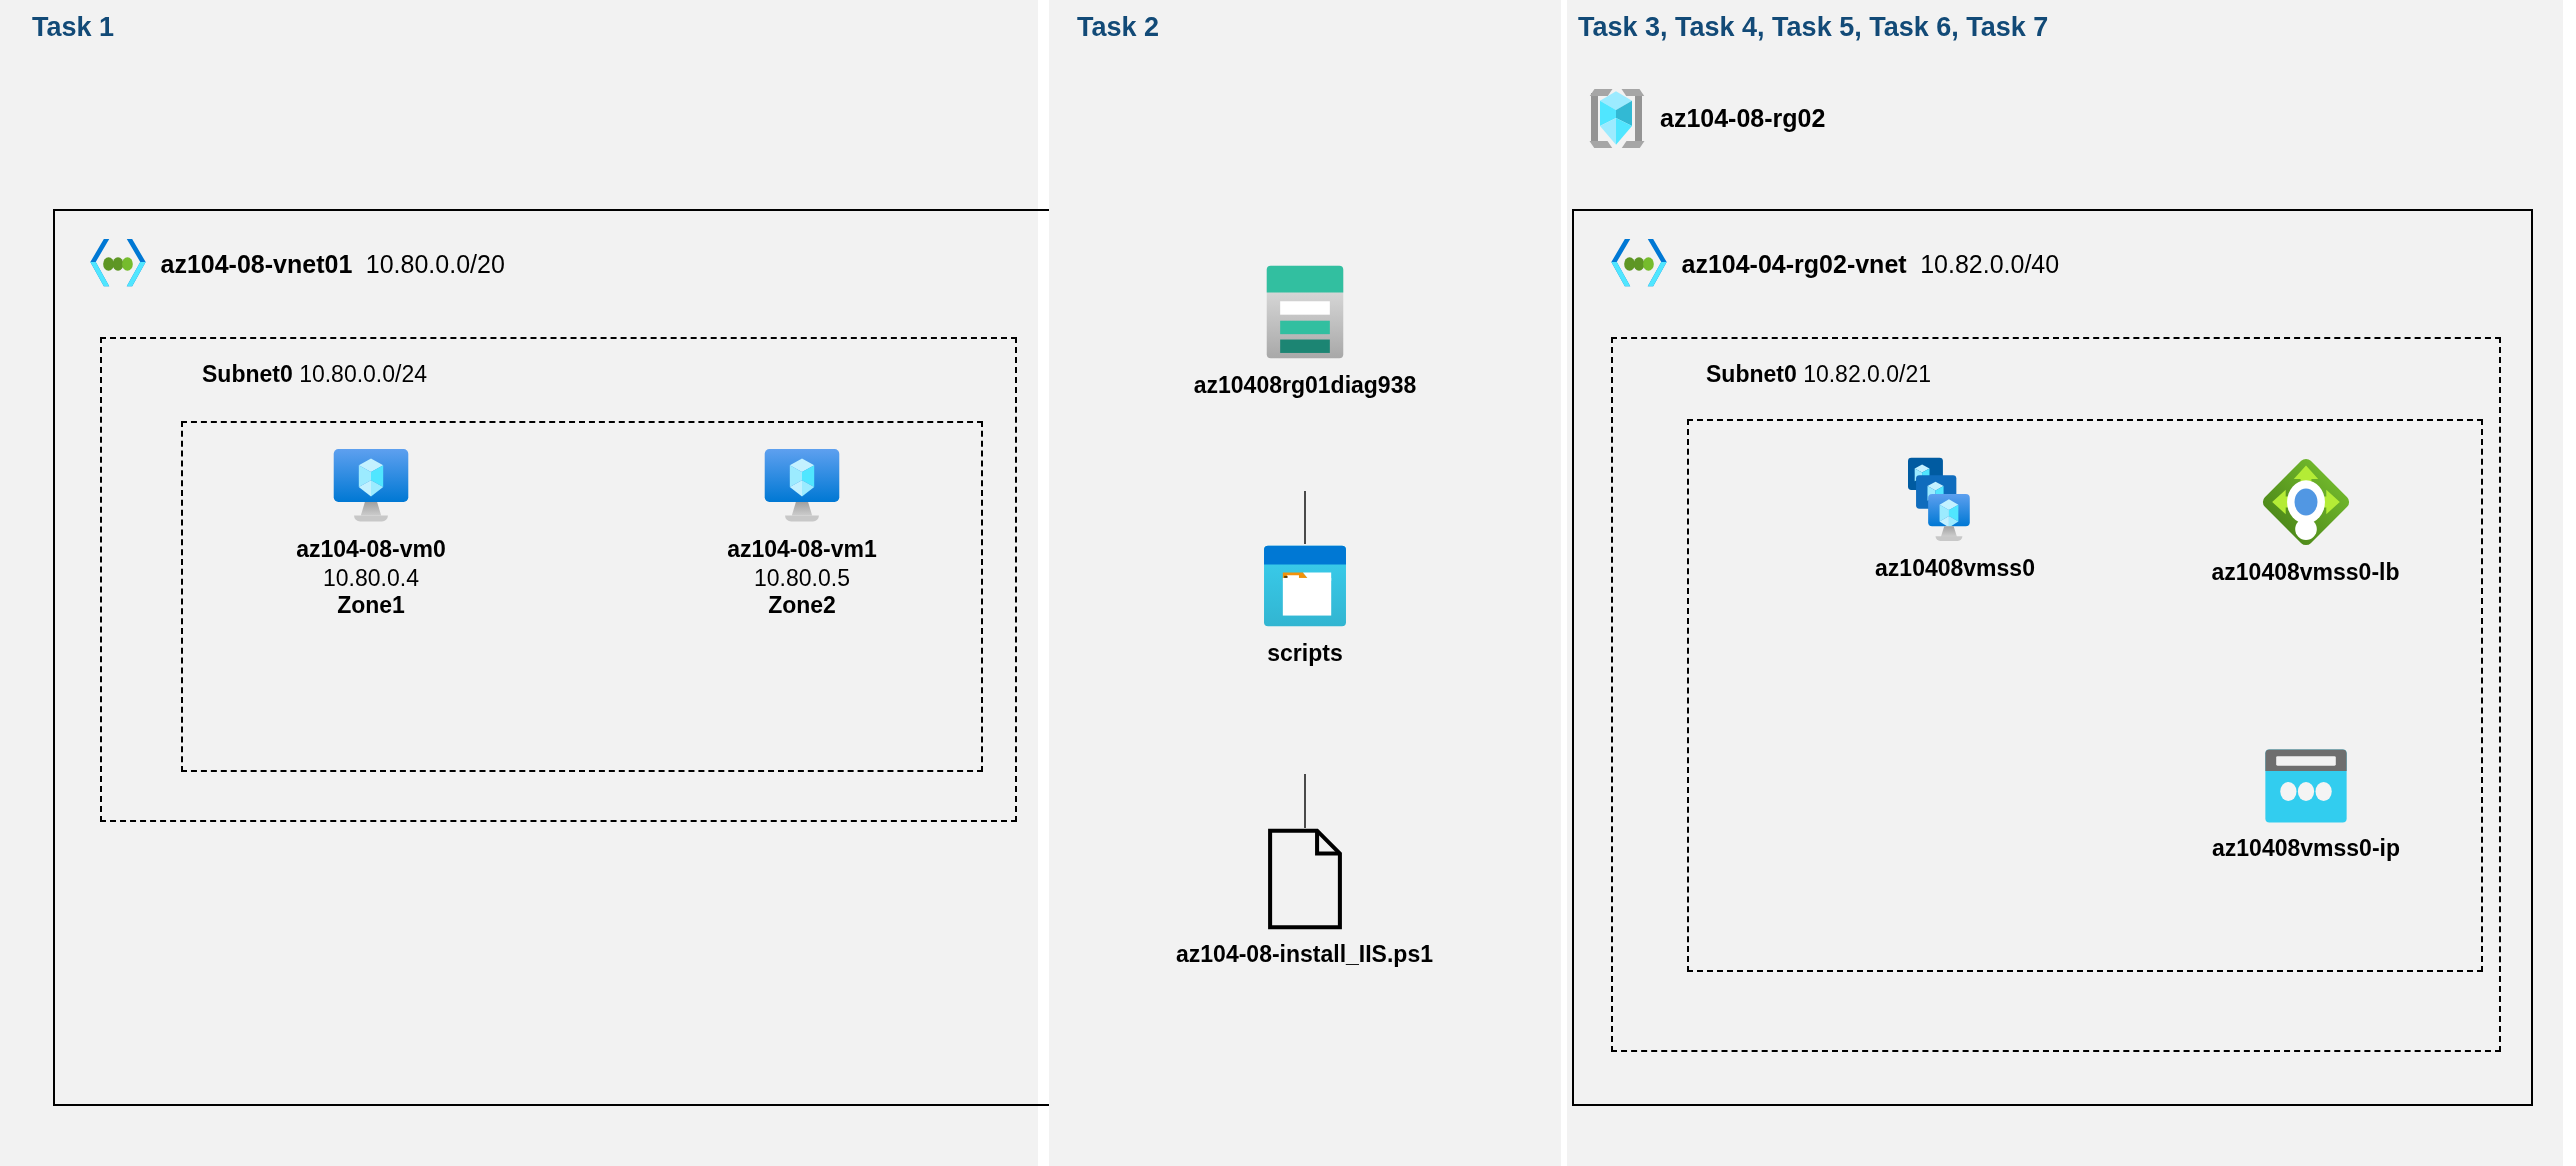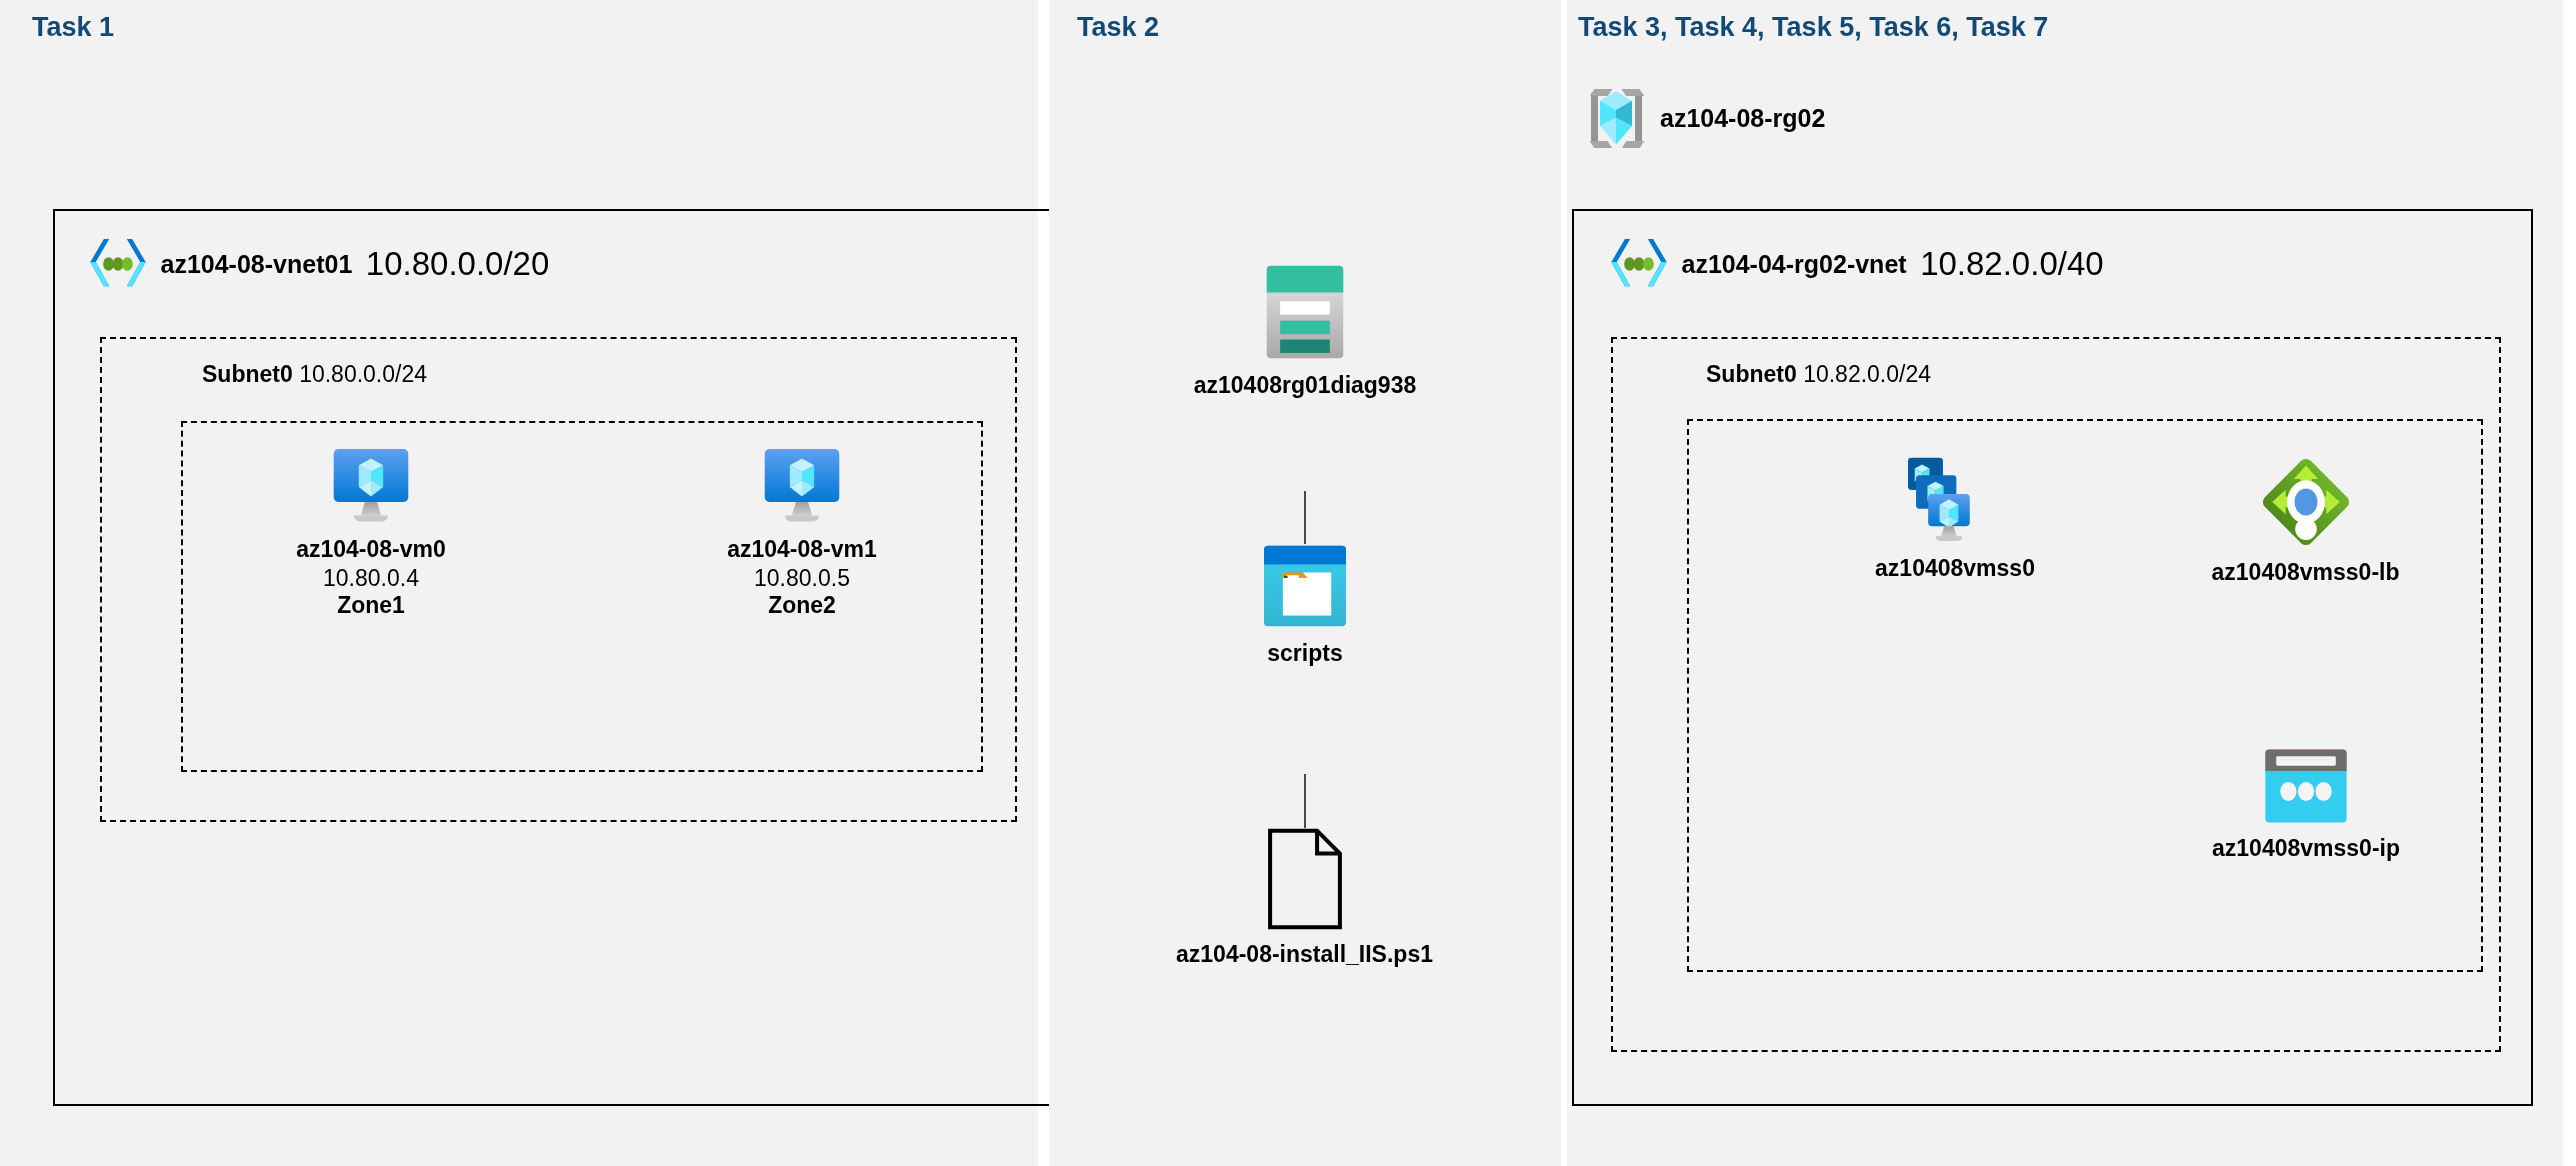--- a/index.html
+++ b/index.html
@@ -95,21 +95,21 @@
     gap: 13.5px;
   }
   #vnet-row-1 { left: 89px;  top: 235px; }
   #vnet-row-2 { left: 1610px; top: 235px; }
   .vnet-name {
     font-size: 25px;
     font-weight: bold;
     white-space: nowrap;
   }
   .vnet-cidr {
-    font-size: 33px;
+    font-size: 25px;
     font-weight: normal;
     white-space: nowrap;
   }
 
   
   .subnet-label {
     position: absolute;
     font-size: 23px;
     white-space: nowrap;
   }
@@ -290,21 +290,21 @@
     <span class="vnet-name">az104-04-rg02-vnet</span>
     <span class="vnet-cidr">10.82.0.0/40</span>
   </div>
 
   <div class="subnet-label" id="subnet-label-1">
     <b>Subnet0</b>
     <span>10.80.0.0/24</span>
   </div>
   <div class="subnet-label" id="subnet-label-2">
     <b>Subnet0</b>
-    <span>10.82.0.0/24</span>
+    <span>10.82.0.0/21</span>
   </div>
 
   <div class="node" id="node-vm0">
     <span class="icon-vm">
       <svg viewBox="0 0 118 118" width="80" height="80" aria-hidden="true">
         <defs>
           <linearGradient id="vmScreen0" x1="0" y1="0" x2="0" y2="1">
             <stop offset="0" stop-color="#5EA0EF"></stop>
               <stop offset="1" stop-color="#0078D4"></stop>
           </linearGradient>

